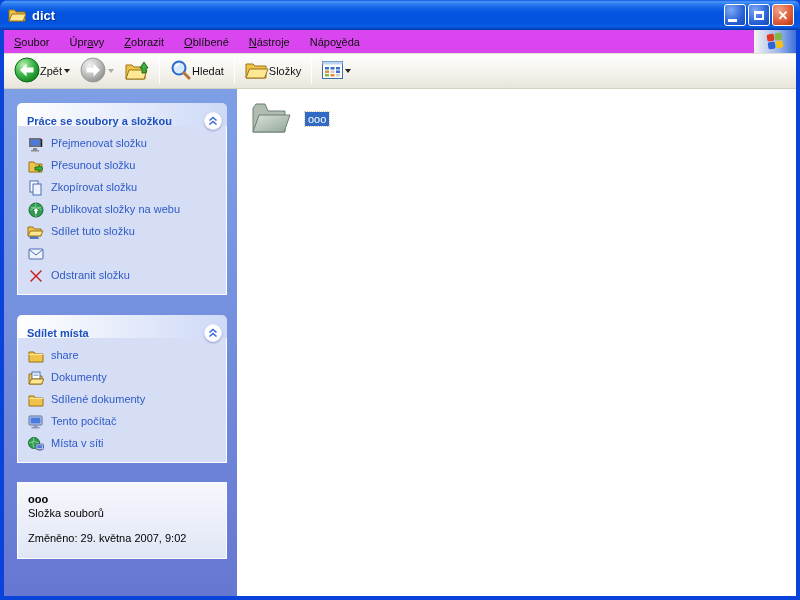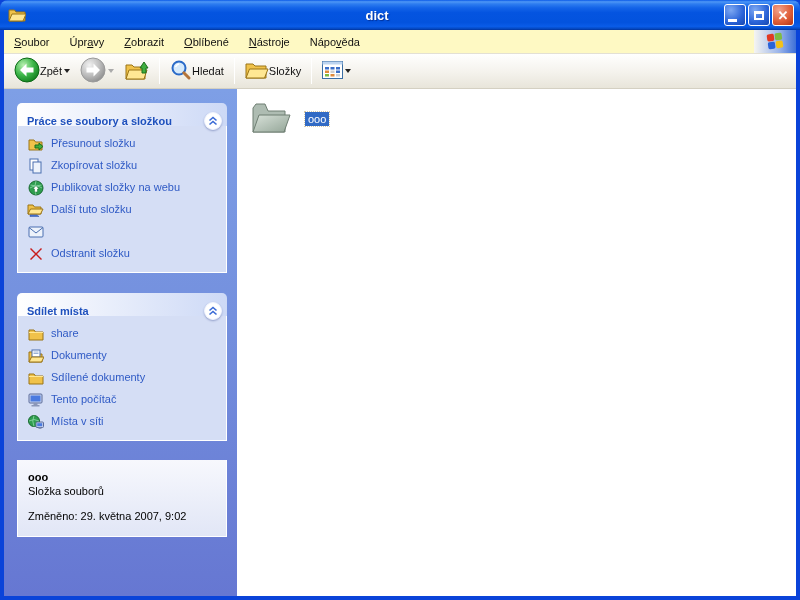--- a/index.html
+++ b/index.html
@@ -6,36 +6,35 @@
   html,body { width:800px; height:600px; overflow:hidden; }
   body { font-family:"Liberation Sans", sans-serif; font-size:11px; }
 
   .window { width:800px; height:600px; display:flex; flex-direction:column; background:#0a43d9; }
 
   
   .titlebar {
     height:30px; flex:0 0 30px; display:flex; align-items:center;
     padding:0 6px 0 8px; border-radius:8px 8px 0 0;
     background:linear-gradient(180deg,#0a59e8 0%,#4e97f5 6%,#2e7df0 13%,#1464e8 26%,#0454e0 42%,#0353de 75%,#0a5ce8 88%,#0345bc 97%,#023095 100%);
-    text-align:center;
   }
   .title-text { color:#fff; font-weight:bold; font-size:13px; margin-left:6px; text-shadow:1px 1px 1px #00309a; flex:1; }
   .winbtn { width:22px; height:22px; border:1px solid #fff; border-radius:3px; margin-left:2px;
     display:flex; align-items:center; justify-content:center; }
   .winbtn.blue { background:radial-gradient(circle at 30% 25%,#7da8f2,#2a63d8 60%,#1747ae); }
   .winbtn.red  { background:radial-gradient(circle at 30% 25%,#f2a28c,#e0603a 55%,#b33312); }
   .glyph-min { width:9px; height:3px; background:#fff; margin-top:10px; margin-right:6px; }
   .glyph-max { width:10px; height:9px; border:2px solid #fff; border-top-width:3px; }
   .glyph-close { color:#fff; font-weight:bold; font-size:13px; line-height:1; }
 
   
   .frame { flex:1; display:flex; flex-direction:column; border-left:4px solid #0a43d9; border-right:4px solid #0a43d9; border-bottom:4px solid #0a43d9; background:#fff; min-height:0; }
 
   
-  .menubar { height:24px; flex:0 0 24px; background:#fef9c3; display:flex; align-items:stretch; border-bottom:1px solid #e3e0d4; }
+  .menubar { height:24px; flex:0 0 24px; background:#d946ef; display:flex; align-items:stretch; border-bottom:1px solid #e3e0d4; }
   .menu-item { display:flex; align-items:center; padding:0 10px; color:#111; cursor:default; }
   .menu-item u { text-decoration:underline; }
   .menubar-spacer { flex:1; }
   .logo-band { width:42px; display:flex; align-items:center; justify-content:center;
     background:linear-gradient(90deg,#f6f5f1 0%, #9ab4ea 60%, #3d6fd8 100%); }
 
   
   .toolbar { height:35px; flex:0 0 35px; display:flex; align-items:center; gap:2px;
     background:linear-gradient(180deg,#fffffe 0%,#f4f2ec 55%,#e8e5da 100%);
     border-bottom:1px solid #d4d0c2; padding:0 6px; }
@@ -229,20 +228,32 @@
             <span class="chev">
               <svg width="10" height="10" viewBox="0 0 10 10">
                   <path d="M1.5 4.5 L5 1.5 L8.5 4.5 M1.5 8.5 L5 5.5 L8.5 8.5" stroke="#3b6bd6" stroke-width="1.6" fill="none"></path>
                 </svg>
             </span>
           </div>
           <div class="panel-body">
             <div class="task-row">
               <span class="task-icon">
                 <svg width="16" height="15" viewBox="0 0 16 15">
+                  <rect x="1" y="1" width="12" height="9" fill="#6f6f6f"></rect>
+                    <rect x="2.5" y="2.5" width="9" height="6" fill="#4a7ae0"></rect>
+                  <rect x="5" y="11" width="4" height="2" fill="#8a8a8a"></rect>
+                    <rect x="3" y="13" width="8" height="1.5" fill="#8a8a8a"></rect>
+                  <line x1="13.5" y1="2" x2="13.5" y2="10" stroke="#222" stroke-width="1.5"></line>
+                </svg>
+              </span>
+              <span class="task-label">Přejmenovat složku</span>
+            </div>
+            <div class="task-row">
+              <span class="task-icon">
+                <svg width="16" height="15" viewBox="0 0 16 15">
                   <path d="M1 3 L6 3 L7.5 5 L14 5 L14 13 L1 13 Z" fill="#f0c24a" stroke="#9a7416"></path>
                   <path d="M7 8 L11 8 L11 6 L15 9.5 L11 13 L11 11 L7 11 Z" fill="#3fae3f" stroke="#1c6e1c"></path>
                 </svg>
               </span>
               <span class="task-label">Přesunout složku</span>
             </div>
             <div class="task-row">
               <span class="task-icon">
                 <svg width="16" height="16" viewBox="0 0 16 16">
                   <rect x="2" y="1" width="8" height="11" fill="#fff" stroke="#4a6fb0"></rect>
@@ -262,21 +273,21 @@
               <span class="task-label">Publikovat složky na webu</span>
             </div>
             <div class="task-row">
               <span class="task-icon">
                 <svg width="17" height="15" viewBox="0 0 17 15">
                   <path d="M1 2 L6 2 L7.5 4 L14 4 L14 11 L1 11 Z" fill="#f0c24a" stroke="#9a7416"></path>
                   <path d="M1 11 L3.5 6 L16 6 L13.5 11 Z" fill="#ffe793" stroke="#9a7416"></path>
                   <path d="M3 12 L10 12 L12 13.5 L3 13.5 Z" fill="#4a7ae0" stroke="#2a4a9a" stroke-width=".5"></path>
                 </svg>
               </span>
-              <span class="task-label">Další tuto složku</span>
+              <span class="task-label">Sdílet tuto složku</span>
             </div>
             <div class="task-row">
               <span class="task-icon">
                 <svg width="16" height="12" viewBox="0 0 16 12">
                   <rect x="1" y="1" width="14" height="10" rx="1" fill="#eef3fb" stroke="#4a6fb0"></rect>
                   <path d="M1 1.5 L8 7 L15 1.5" stroke="#4a6fb0" fill="none"></path>
                 </svg>
               </span>
             </div>
             <div class="task-row">

